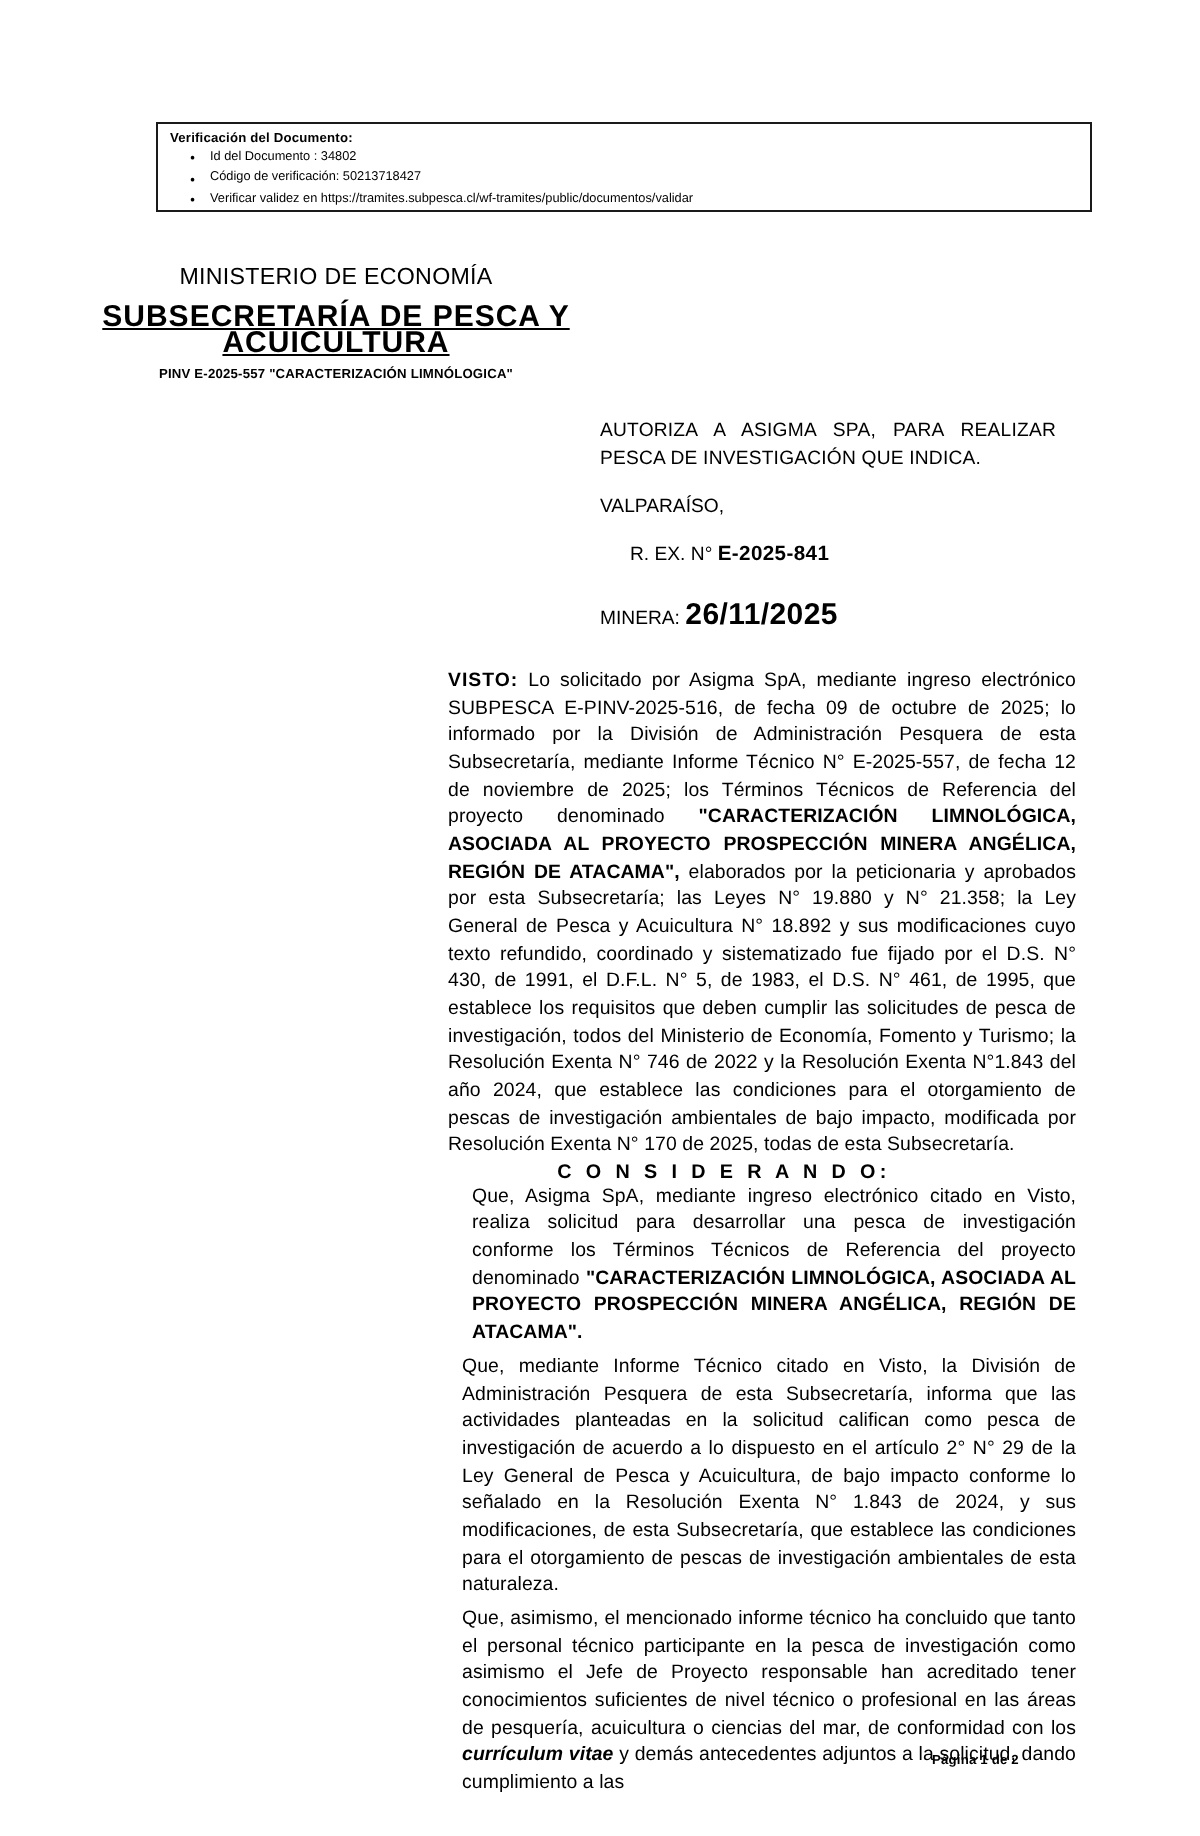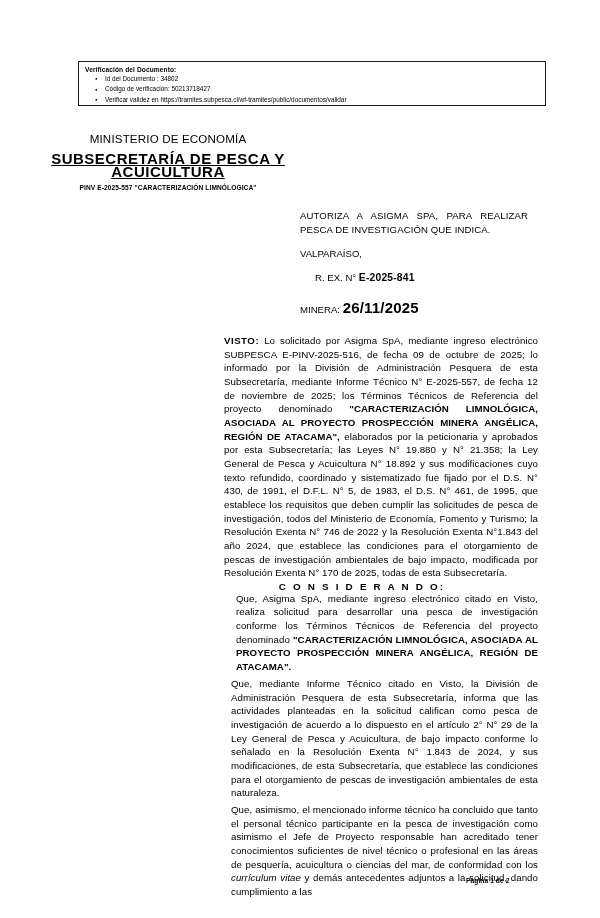--- a/index.html
+++ b/index.html
@@ -127,21 +127,21 @@
   .para {
     font-size: 9.7px;
     line-height: 13.65px;
     text-align: justify;
     text-justify: inter-word;
     letter-spacing: 0.05px;
     margin: 0;
   }
   .para + .para { margin-top: 3.2px; }
   .para b { font-weight: bold; }
-  .para i { font-style: italic; }
+  .para i { font-style: italic; font-weight: bold; }
   .lead { padding-left: 148px; }
   .lead-2 { padding-left: 160px; }
   .lead-3 { padding-left: 155px; }
   .lead-4 { padding-left: 155px; }
 
   .visto-kw { font-weight: bold; letter-spacing: 0.5px; }
 
   .centered-kw {
     font-size: 9.9px;
     font-weight: bold;

